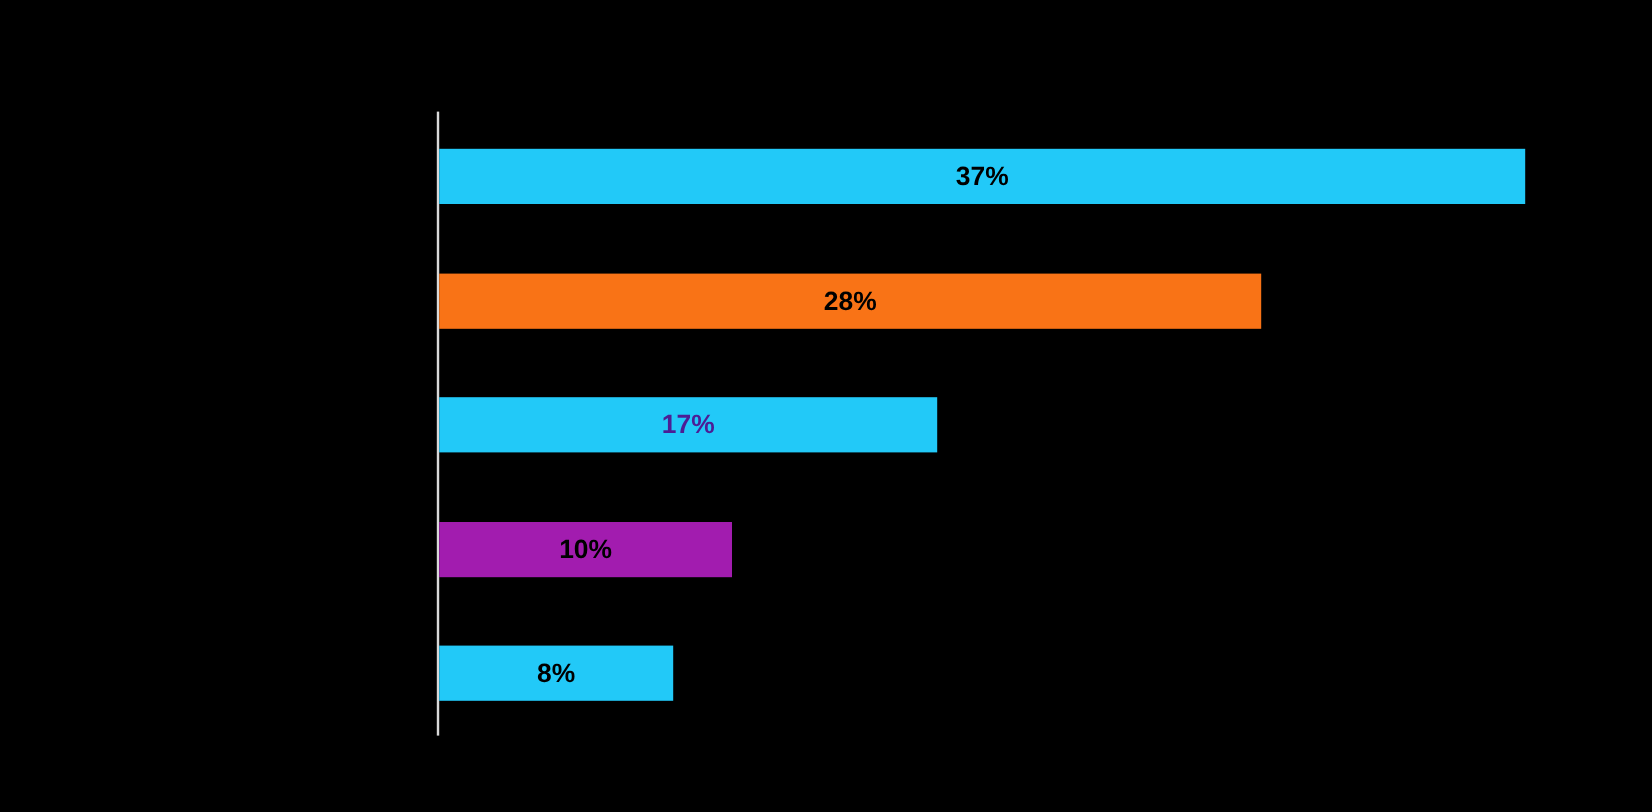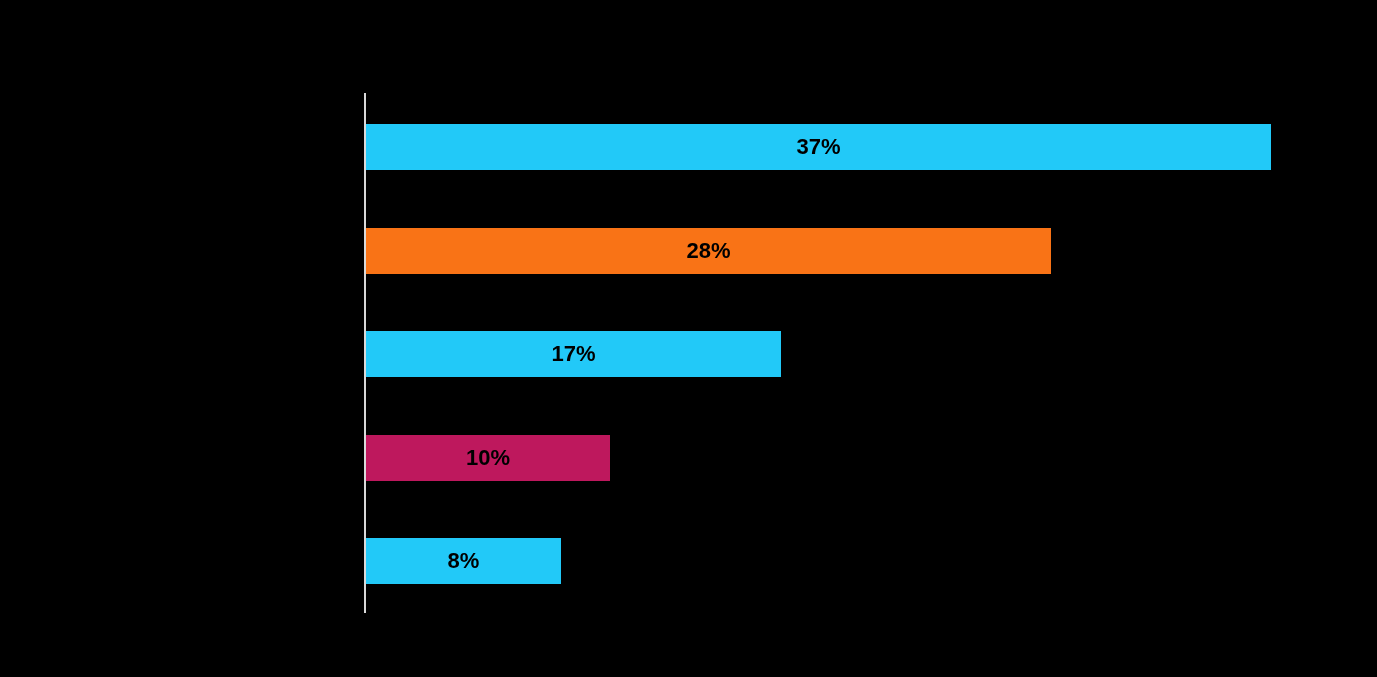--- a/index.html
+++ b/index.html
@@ -78,26 +78,26 @@
     </div>
 
     <div class="bar-row" style="left: 366px; top: 228px; height: 46px; width: 685px;">
       <div class="bar" style="width: 685px; height: 46px; background: #f97316;">
         <span class="bar-label" style="color: rgb(0, 0, 0); line-height: 46px; height: 46px;">28%</span>
       </div>
     </div>
 
     <div class="bar-row" style="left: 366px; top: 331px; height: 46px; width: 415px;">
       <div class="bar" style="width: 415px; height: 46px; background: rgb(34, 201, 248);">
-        <span class="bar-label" style="color: #000000; line-height: 46px; height: 46px;">17%</span>
+        <span class="bar-label" style="color: #4c1d95; line-height: 46px; height: 46px;">17%</span>
       </div>
     </div>
 
     <div class="bar-row" style="left: 366px; top: 435px; height: 46px; width: 244px;">
-      <div class="bar" style="width: 244px; height: 46px; background: #be185d;">
+      <div class="bar" style="width: 244px; height: 46px; background: #a21caf;">
         <span class="bar-label" style="color: rgb(0, 0, 0); line-height: 46px; height: 46px;">10%</span>
       </div>
     </div>
 
     <div class="bar-row" style="left: 366px; top: 538px; height: 46px; width: 195px;">
       <div class="bar" style="width: 195px; height: 46px; background: rgb(34, 201, 248);">
         <span class="bar-label" style="color: rgb(0, 0, 0); line-height: 46px; height: 46px;">8%</span>
       </div>
     </div>
 

